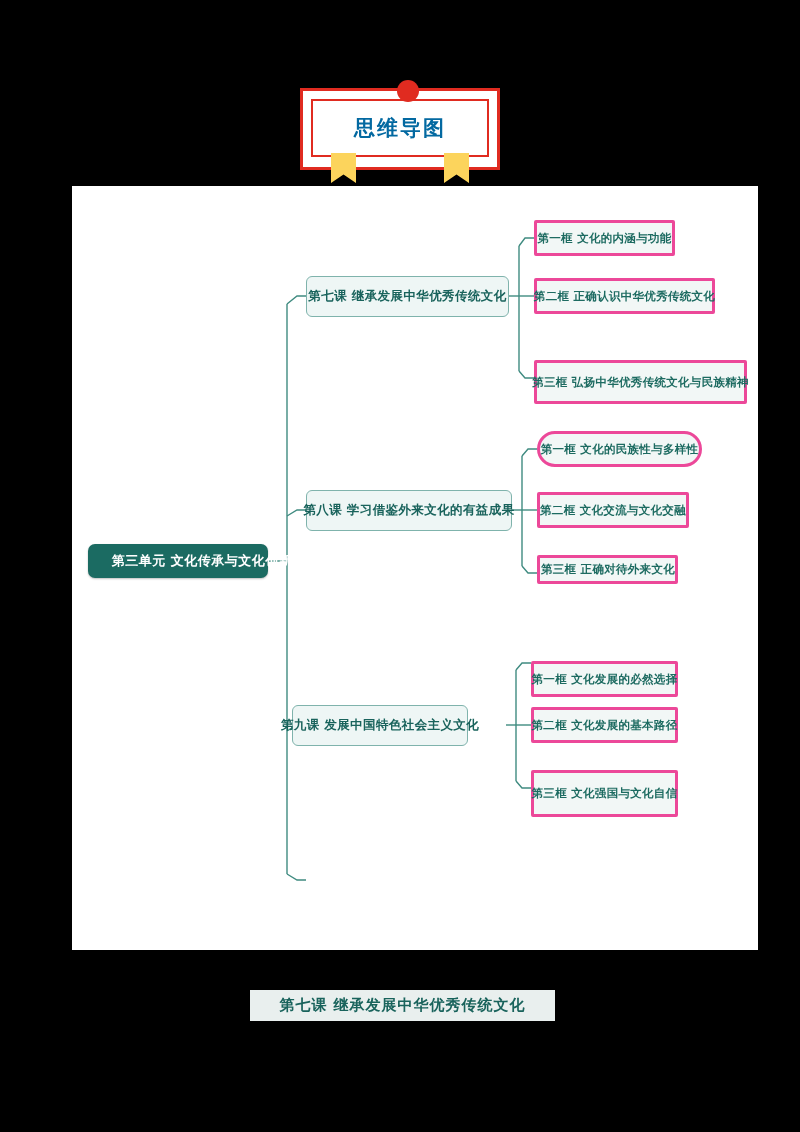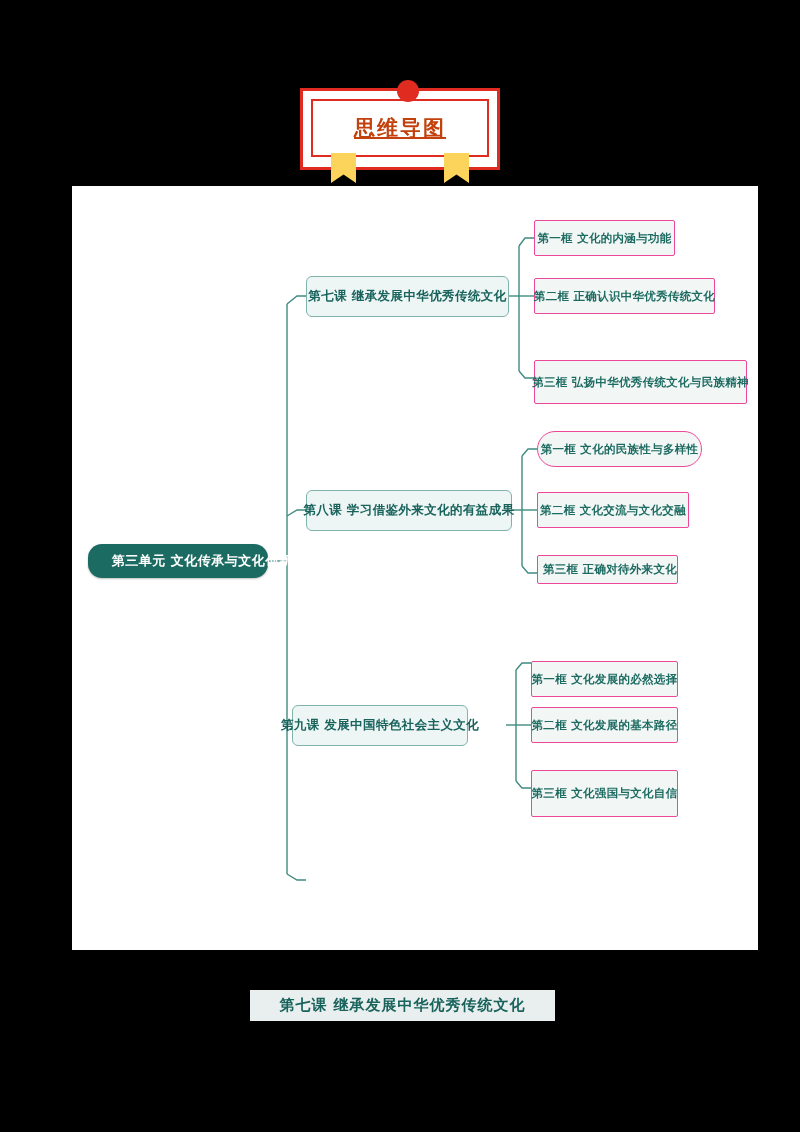--- a/index.html
+++ b/index.html
@@ -34,26 +34,25 @@
     bottom: 10px;
     border: 2px solid #e02b20;
     box-sizing: border-box;
     display: flex;
     align-items: center;
     justify-content: center;
   }
   #header-badge-title {
     font-size: 21px;
     font-weight: bold;
-    color: #c2410c;
+    color: #0369a1;
     letter-spacing: 2px;
     line-height: 1;
     z-index: 3;
     position: relative;
-    text-decoration: underline;
   }
   .badge-dot {
     position: absolute;
     left: 94px;
     top: -11px;
     width: 22px;
     height: 22px;
     border-radius: 50%;
     background: #e02b20;
     z-index: 4;
@@ -94,42 +93,42 @@
     position: absolute;
     box-sizing: border-box;
     display: flex;
     align-items: center;
     justify-content: center;
     white-space: nowrap;
   }
 
   .node-root {
     background: #1b6b62;
-    border-radius: 14px;
+    border-radius: 7px;
     color: #ffffff;
     font-weight: bold;
     font-size: 13px;
     letter-spacing: 0.5px;
     box-shadow: 0 1px 2px rgba(0,0,0,0.25);
     padding-left: 48px;
   }
 
   .node-branch {
     background: #eef6f5;
     border: 1px solid #7fb3ac;
     border-radius: 6px;
     color: #19635c;
     font-weight: bold;
     font-size: 12.5px;
     letter-spacing: 0.4px;
   }
 
   .node-leaf {
     background: #f2f7f6;
-    border: 1px solid #ec4899;
+    border: 3px solid #ec4899;
     border-radius: 2px;
     color: #1d6b61;
     font-weight: bold;
     font-size: 11.5px;
     letter-spacing: 0.3px;
   }
 
   
   #footer-bar {
     position: absolute;

